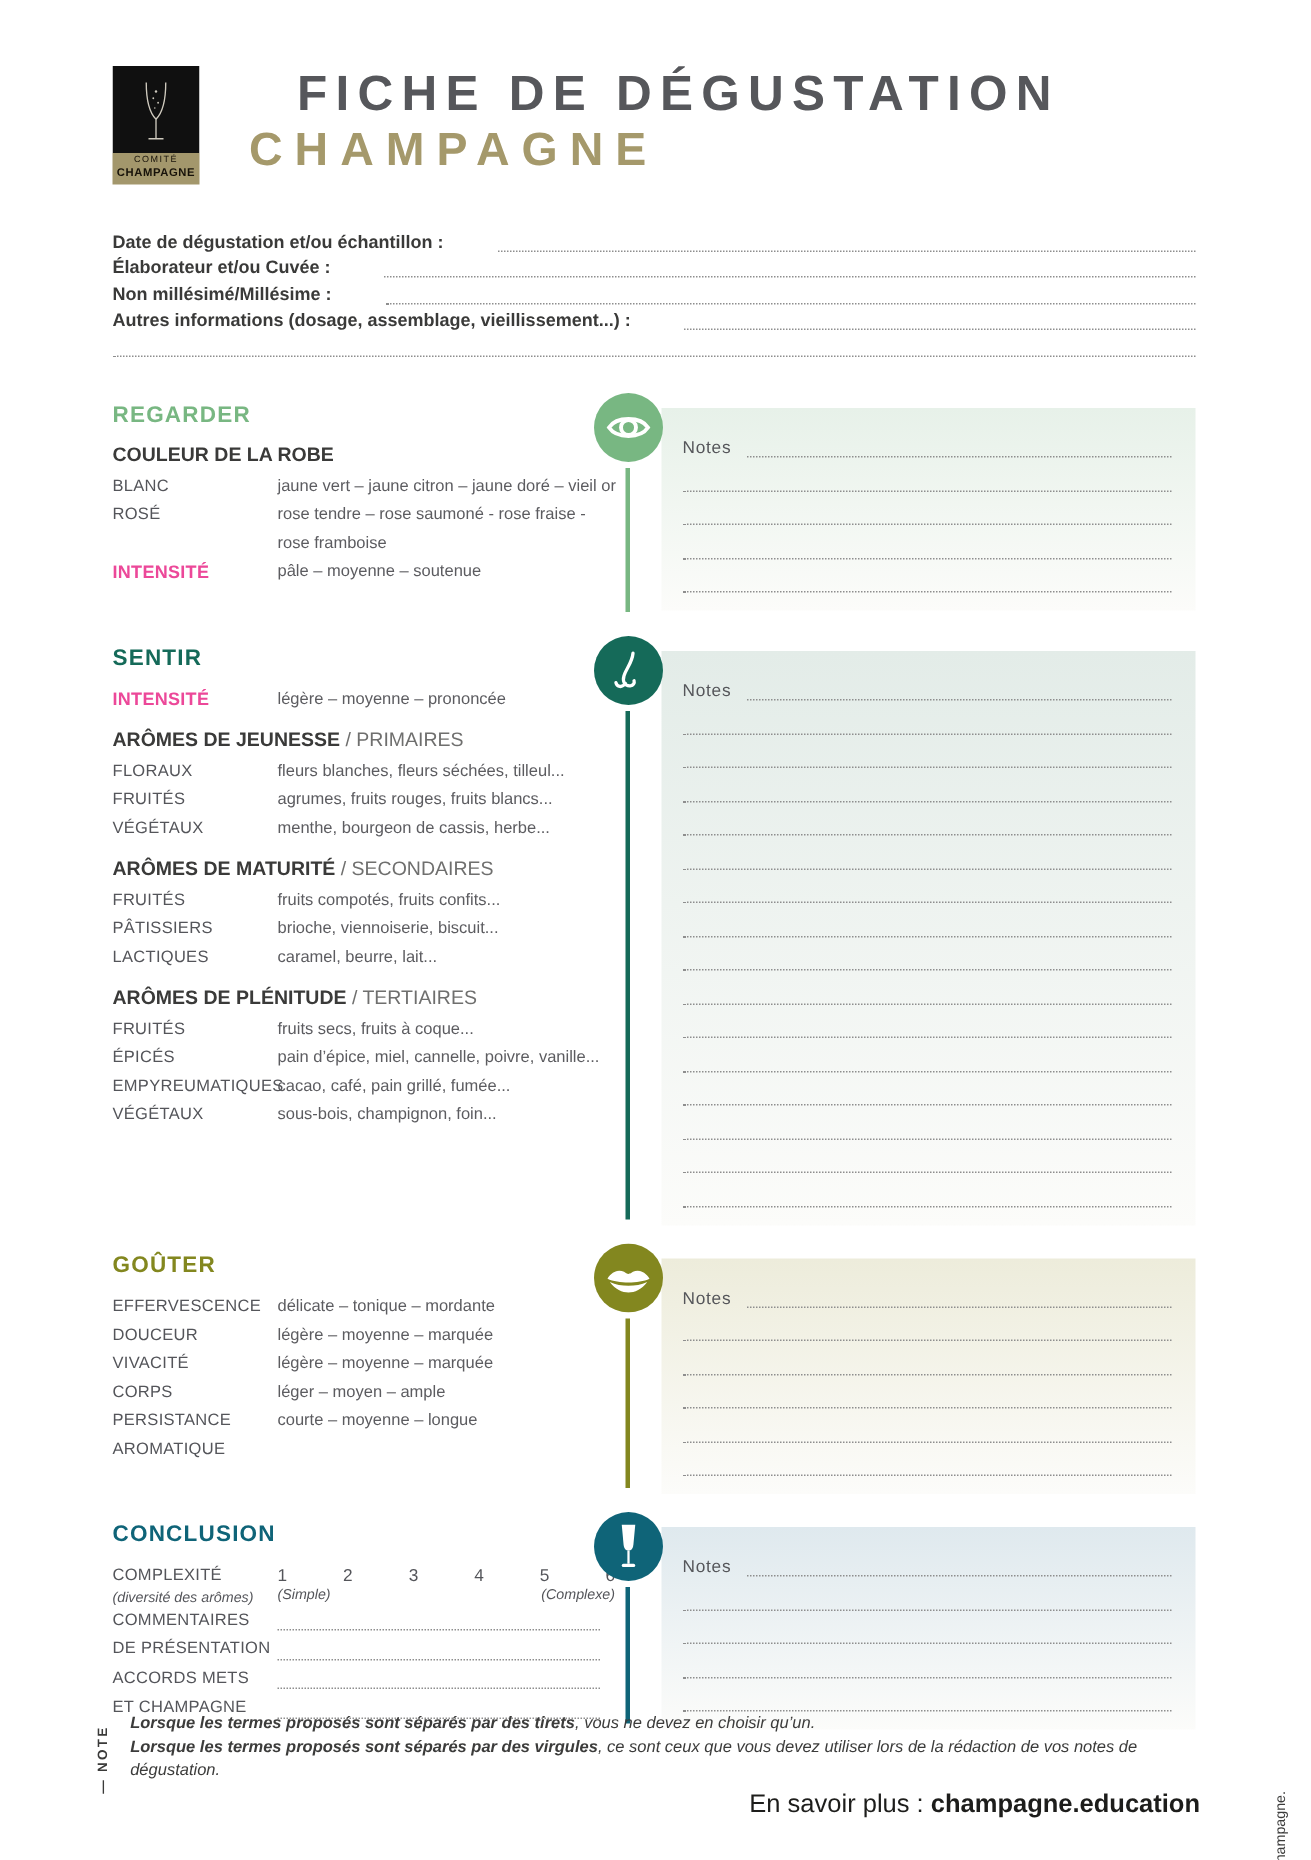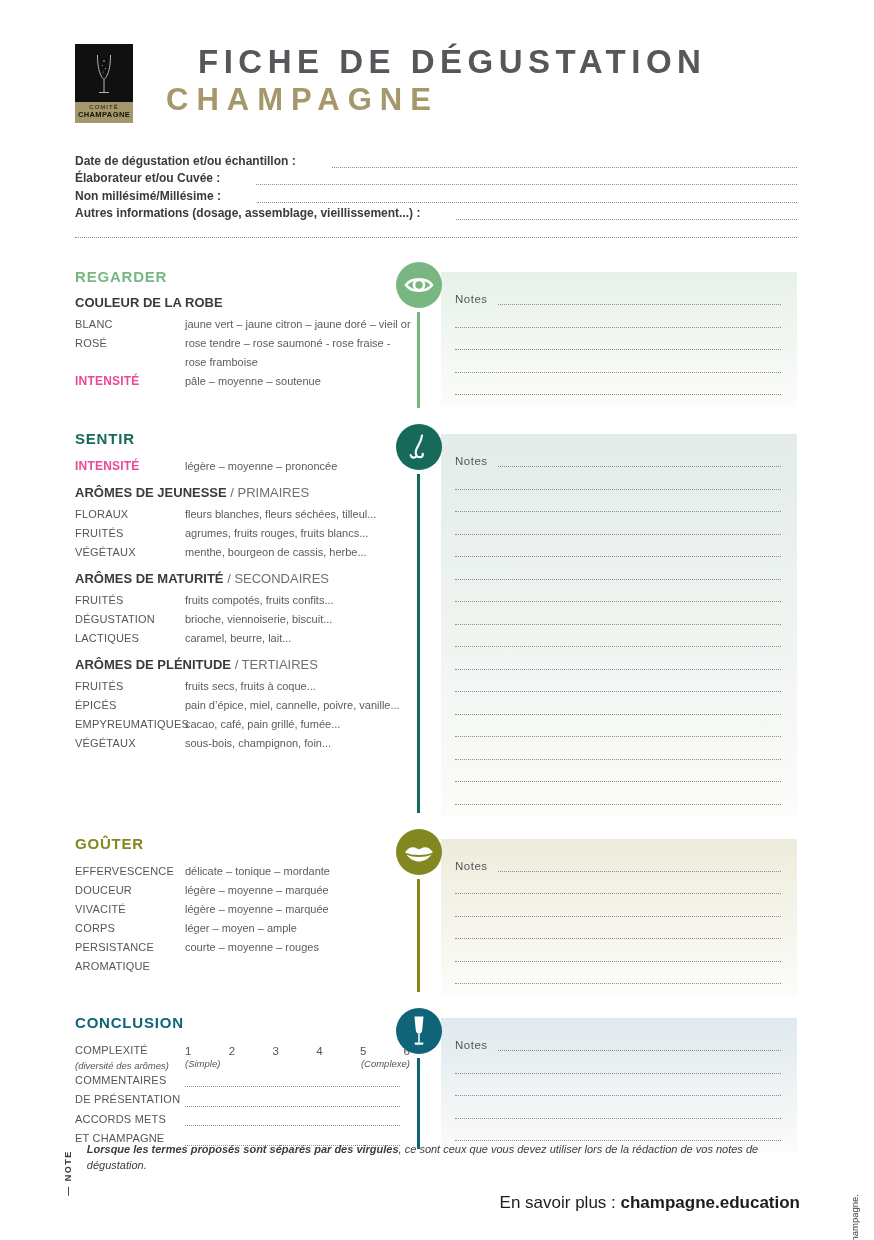--- a/index.html
+++ b/index.html
@@ -217,21 +217,21 @@
           <div class="row">
             <div class="labwrap">
               <span class="lab">FRUITÉS</span>
             </div>
             <div class="valwrap">
               <span class="val">fruits compotés, fruits confits...</span>
             </div>
           </div>
           <div class="row">
             <div class="labwrap">
-              <span class="lab">DÉGUSTATION</span>
+              <span class="lab">PÂTISSIERS</span>
             </div>
             <div class="valwrap">
               <span class="val">brioche, viennoiserie, biscuit...</span>
             </div>
           </div>
           <div class="row">
             <div class="labwrap">
               <span class="lab">LACTIQUES</span>
             </div>
             <div class="valwrap">
@@ -337,21 +337,21 @@
             <div class="valwrap">
               <span class="val">léger – moyen – ample</span>
             </div>
           </div>
           <div class="row">
             <div class="labwrap">
               <span class="lab">PERSISTANCE</span>
               <span class="lab">AROMATIQUE</span>
             </div>
             <div class="valwrap">
-              <span class="val">courte – moyenne – rouges</span>
+              <span class="val">courte – moyenne – longue</span>
             </div>
           </div>
         </div>
         <div class="spine">
           <div class="circle">
             <svg viewBox="0 0 46 46">
               <circle cx="23" cy="23" r="23" fill="#83871f"></circle>
               <path d="M9 23.5 C12 18.5 17 16.8 21 19.5 C21.8 20 22.5 20.3 23 20.3 C23.5 20.3 24.2 20 25 19.5 C29 16.8 34 18.5 37 23.5 C33.5 25.2 28 26 23 26 C18 26 12.5 25.2 9 23.5 Z" fill="#fff"></path>
               <path d="M10.5 25.6 C14 30.6 19 32.6 23 32.6 C27 32.6 32 30.6 35.5 25.6 C31.5 27.4 27.5 28.1 23 28.1 C18.5 28.1 14.5 27.4 10.5 25.6 Z" fill="#fff"></path>
             </svg>
@@ -438,20 +438,21 @@
           <div class="notes-line-row"></div>
         </div>
       </section>
     </div>
 
   <div class="note-block">
     <div class="note-vertical">
       <span>— NOTE</span>
     </div>
     <div class="note-texts">
+      <p><span class="lead">Lorsque les termes proposés sont séparés par des tirets</span><span>, vous ne devez en choisir qu’un.</span></p>
       <p><span class="lead">Lorsque les termes proposés sont séparés par des virgules</span><span>, ce sont ceux que vous devez utiliser lors de la rédaction de vos notes de dégustation.</span></p>
     </div>
   </div>
 
   <div class="footer">
     <span>En savoir plus : </span><b>champagne.education</b>
   </div>
 
   <div class="copyright">
     <span> · Toute reproduction totale ou partielle de ce document est interdite sauf autorisation préalable et écrite du Comité Champagne.</span>

